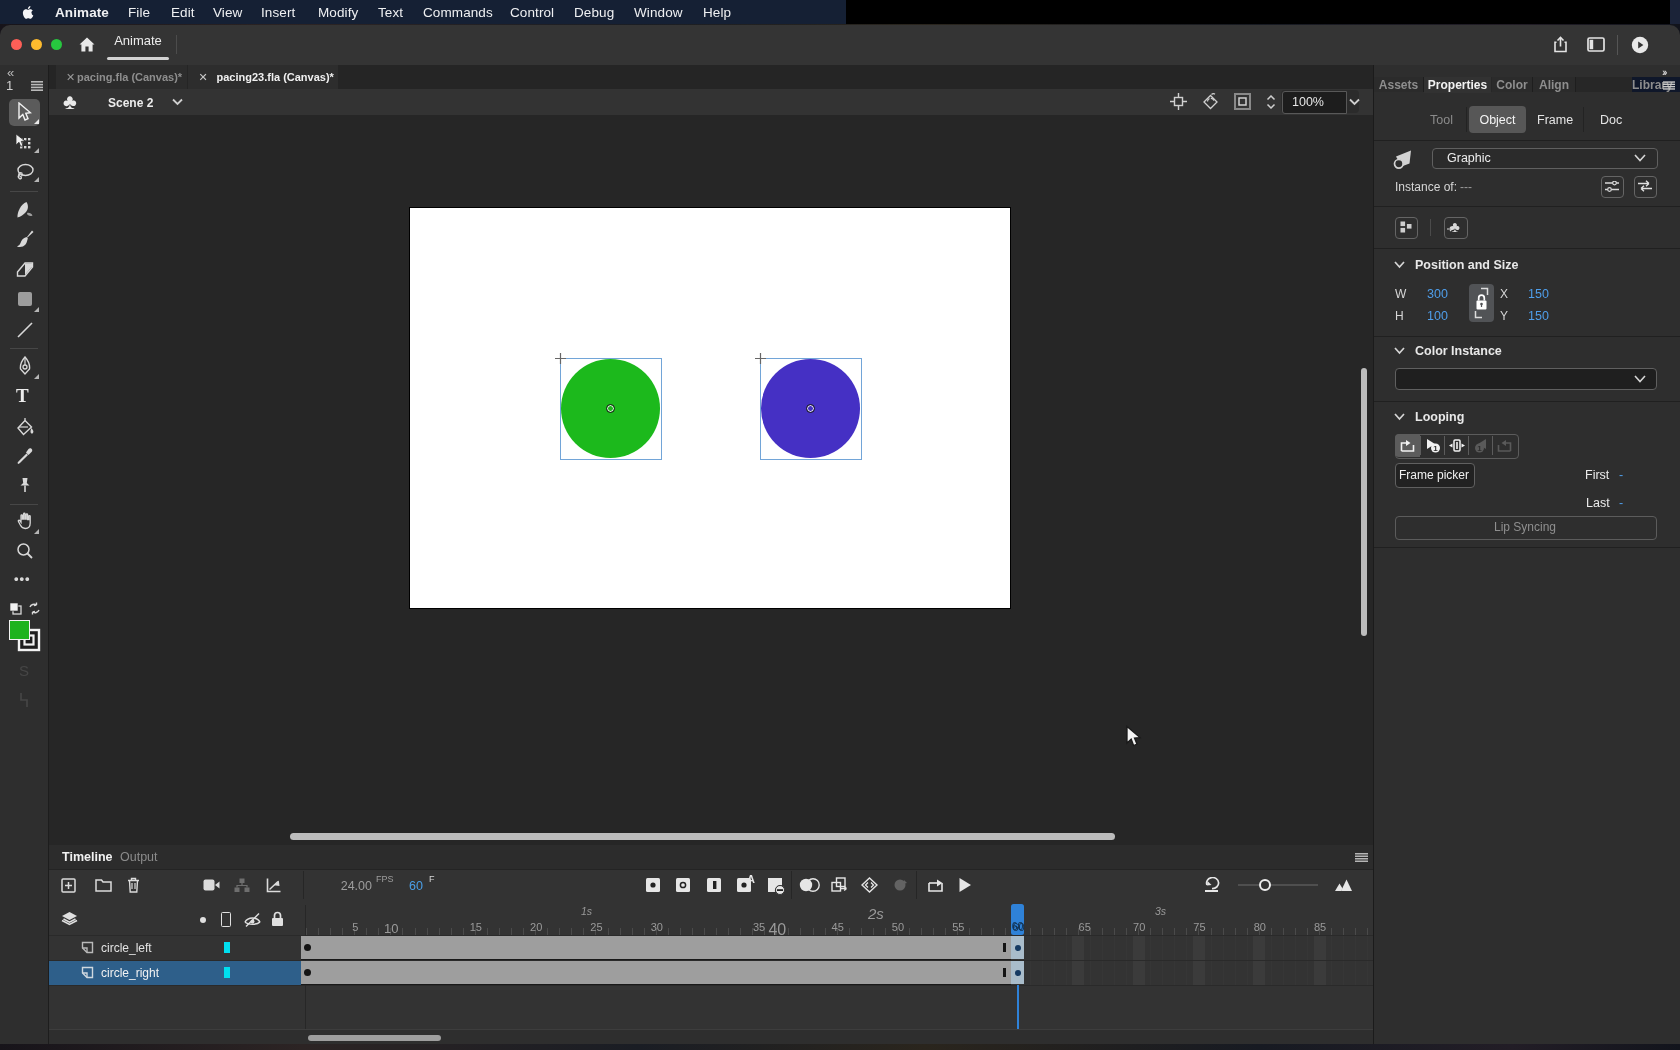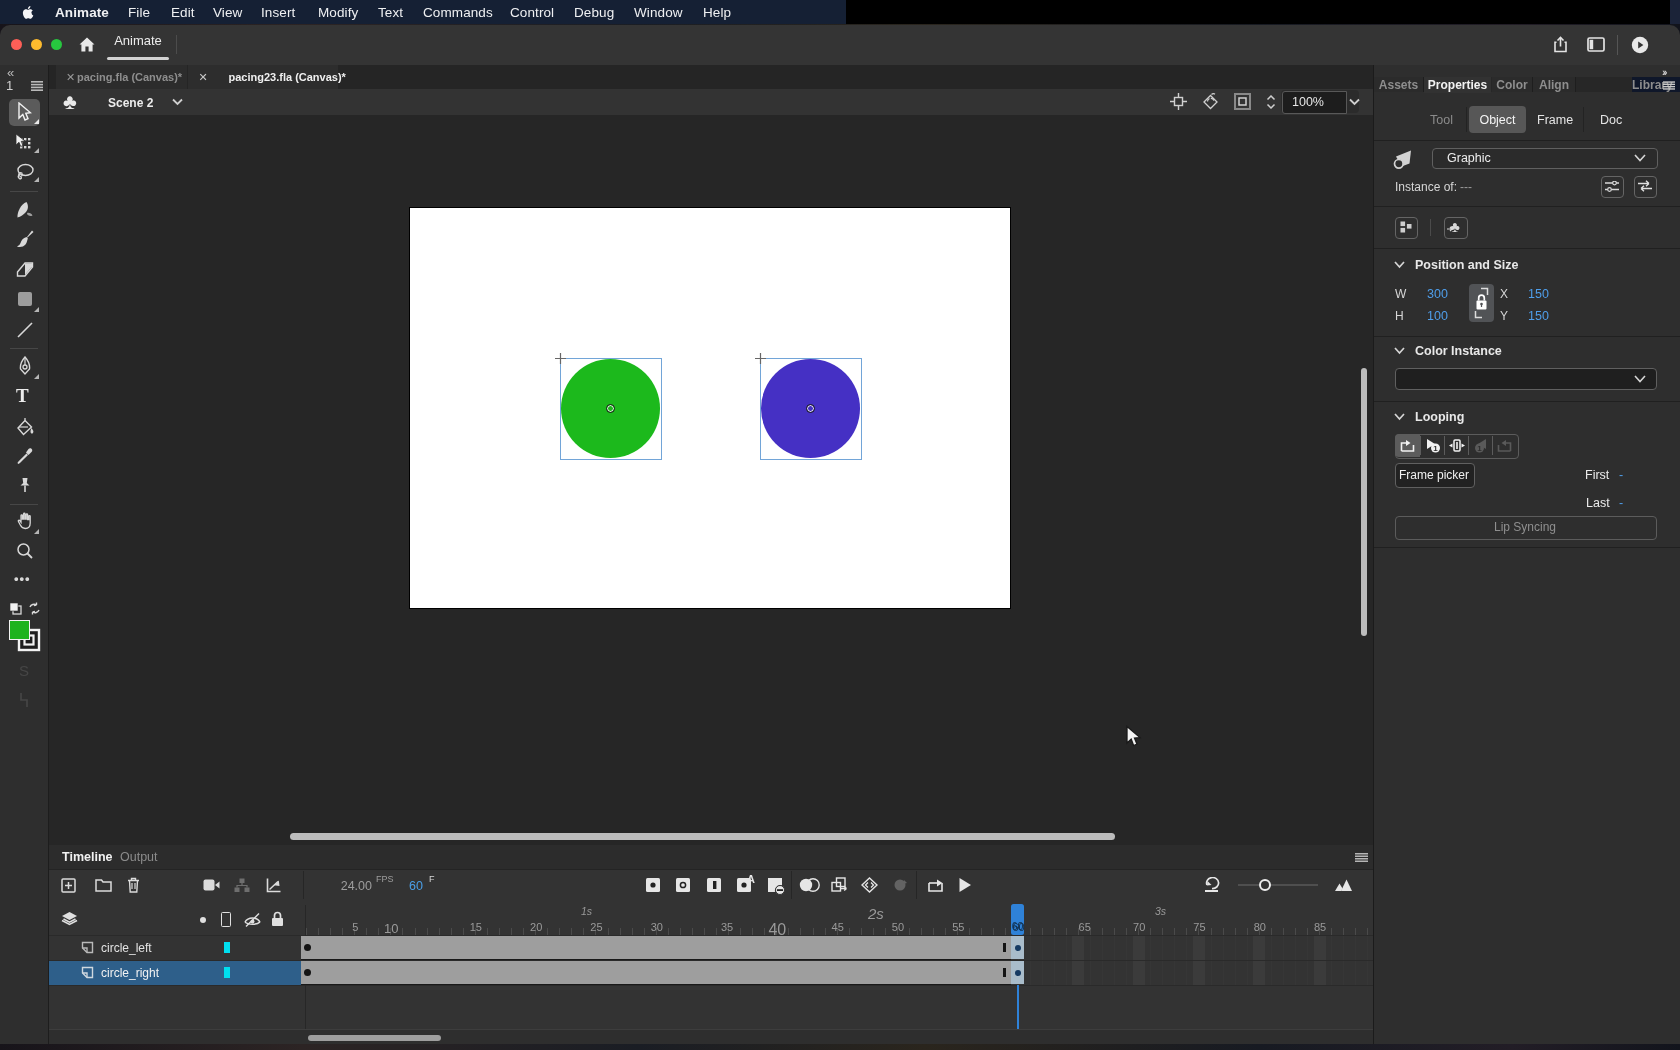--- a/index.html
+++ b/index.html
@@ -231,21 +231,21 @@
     </svg>
 </div>
 
 <div id="tabbar" class="abs">
   <div class="dtab" style="left:7px;width:130.5px;background:#2c2c2c;color:#8e8e8e;">
     <span style="position:absolute;left:10px;top:0;color:#9a9a9a;font-size:11px;">✕</span>
     <span style="position:absolute;left:21px;top:0;font-size:11px;font-weight:bold;">pacing.fla (Canvas)*</span>
   </div>
   <div class="dtab" style="left:138.5px;width:150.5px;background:#2d2d2d;color:#f0f0f0;">
     <span style="position:absolute;left:11px;top:0;color:#c9c9c9;font-size:11px;">✕</span>
-    <span style="position:absolute;left:41px;top:0;font-size:11px;font-weight:bold;">pacing23.fla (Canvas)*</span>
+    <span style="position:absolute;left:29px;top:0;font-size:11px;font-weight:bold;">pacing23.fla (Canvas)*</span>
   </div>
 </div>
 
 <div id="scenebar" class="abs">
   <div style="position:absolute;left:14px;top:1px;color:#e9e9e9;font-size:21px;">♣</div>
   <div style="position:absolute;left:59px;top:7px;color:#ececec;font-size:12px;font-weight:bold;">Scene 2</div>
   <svg style="position:absolute;left:123px;top:9px;" width="11" height="8" viewBox="0 0 11 8">
       <path d="M1 1.5 L5.5 6 L10 1.5" stroke="#cfcfcf" stroke-width="1.8" fill="none"></path>
     </svg>
 
@@ -597,21 +597,21 @@
   <div class="abs" style="left:581px;top:905px;color:#9a9a9a;font-size:10.5px;font-style:italic;">1s</div>
   <div class="abs" style="left:868px;top:905px;color:#9a9a9a;font-size:15px;font-style:italic;">2s</div>
   <div class="abs" style="left:1155px;top:905px;color:#9a9a9a;font-size:10.5px;font-style:italic;">3s</div>
   <div id="ruler-nums">
       <div class="abs" style="left:343.27px;top:921px;width:24px;text-align:center;color:#9a9a9a;font-size:11px;z-index:1;">5</div>
       <div class="abs" style="left:384px;top:921px;width:24px;text-align:left;color:#9a9a9a;font-size:13px;z-index:1;">10</div>
       <div class="abs" style="left:463.87px;top:921px;width:24px;text-align:center;color:#9a9a9a;font-size:11px;z-index:1;">15</div>
       <div class="abs" style="left:524.1700000000001px;top:921px;width:24px;text-align:center;color:#9a9a9a;font-size:11px;z-index:1;">20</div>
       <div class="abs" style="left:584.47px;top:921px;width:24px;text-align:center;color:#9a9a9a;font-size:11px;z-index:1;">25</div>
       <div class="abs" style="left:644.77px;top:921px;width:24px;text-align:center;color:#9a9a9a;font-size:11px;z-index:1;">30</div>
-      <div class="abs" style="left:715px;top:921px;width:24px;text-align:center;color:#9a9a9a;font-size:11px;z-index:1;">35</div>
+      <div class="abs" style="left:747px;top:921px;width:24px;text-align:center;color:#9a9a9a;font-size:11px;z-index:1;">35</div>
       <div class="abs" style="left:765.37px;top:921px;width:24px;text-align:center;color:#9a9a9a;font-size:16px;z-index:1;">40</div>
       <div class="abs" style="left:825.6700000000001px;top:921px;width:24px;text-align:center;color:#9a9a9a;font-size:11px;z-index:1;">45</div>
       <div class="abs" style="left:885.97px;top:921px;width:24px;text-align:center;color:#9a9a9a;font-size:11px;z-index:1;">50</div>
       <div class="abs" style="left:946.27px;top:921px;width:24px;text-align:center;color:#9a9a9a;font-size:11px;z-index:1;">55</div>
       <div class="abs" style="left:1006.57px;top:921px;width:24px;text-align:center;color:#11304f;font-size:11px;z-index:5;">60</div>
       <div class="abs" style="left:1066.87px;top:921px;width:24px;text-align:right;color:#9a9a9a;font-size:11px;z-index:1;">65</div>
       <div class="abs" style="left:1127.17px;top:921px;width:24px;text-align:center;color:#9a9a9a;font-size:11px;z-index:1;">70</div>
       <div class="abs" style="left:1187.47px;top:921px;width:24px;text-align:center;color:#9a9a9a;font-size:11px;z-index:1;">75</div>
       <div class="abs" style="left:1247.77px;top:921px;width:24px;text-align:center;color:#9a9a9a;font-size:11px;z-index:1;">80</div>
       <div class="abs" style="left:1308.0700000000002px;top:921px;width:24px;text-align:center;color:#9a9a9a;font-size:11px;z-index:1;">85</div>

